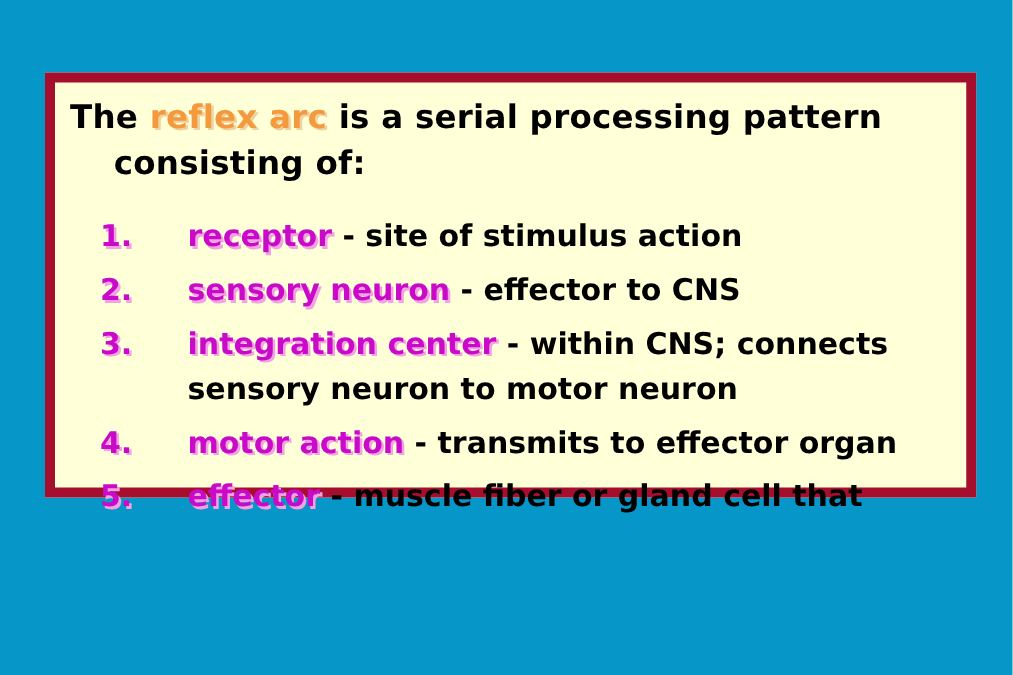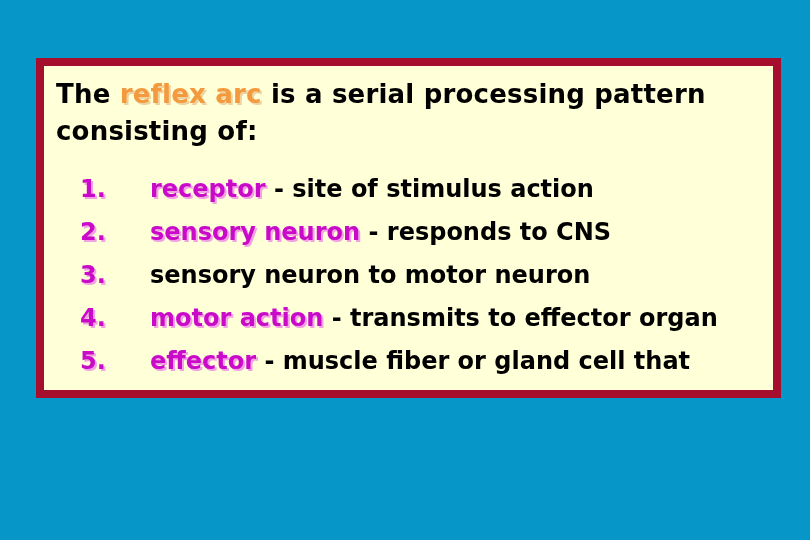--- a/index.html
+++ b/index.html
@@ -39,20 +39,21 @@
   .title .line1 {
     white-space: nowrap;
   }
   .title .highlight {
     color: #f49a3e;
     text-shadow: 2px 2px 0 #eed2a0;
   }
   .title .line2 {
     display: block;
     white-space: nowrap;
+    margin-left: 35px;
   }
   .list {
     margin-top: 21px;
     padding-left: 24px;
     font-size: 24px;
     font-weight: bold;
     color: #000000;
     line-height: 36px;
   }
   .item {
@@ -97,26 +98,26 @@
 
     <div class="list">
 
       <div class="item">
         <span class="num">1.</span>
         <span class="content"><span class="firstline"><span class="term">receptor</span><span class="desc"> - site of stimulus action</span></span><span class="cont desc"></span></span>
       </div>
 
       <div class="item">
         <span class="num">2.</span>
-        <span class="content"><span class="firstline"><span class="term">sensory neuron</span><span class="desc"> - responds to CNS</span></span><span class="cont desc"></span></span>
+        <span class="content"><span class="firstline"><span class="term">sensory neuron</span><span class="desc"> - effector to CNS</span></span><span class="cont desc"></span></span>
       </div>
 
       <div class="item">
         <span class="num">3.</span>
-        <span class="content"><span class="cont desc">sensory neuron to motor neuron</span></span>
+        <span class="content"><span class="firstline"><span class="term">integration center</span><span class="desc"> - within CNS; connects</span></span><span class="cont desc">sensory neuron to motor neuron</span></span>
       </div>
 
       <div class="item">
         <span class="num">4.</span>
         <span class="content"><span class="firstline"><span class="term">motor action</span><span class="desc"> - transmits to effector organ</span></span><span class="cont desc"></span></span>
       </div>
 
       <div class="item">
         <span class="num">5.</span>
         <span class="content"><span class="firstline"><span class="term">effector</span><span class="desc"> - muscle fiber or gland cell that</span></span></span>

